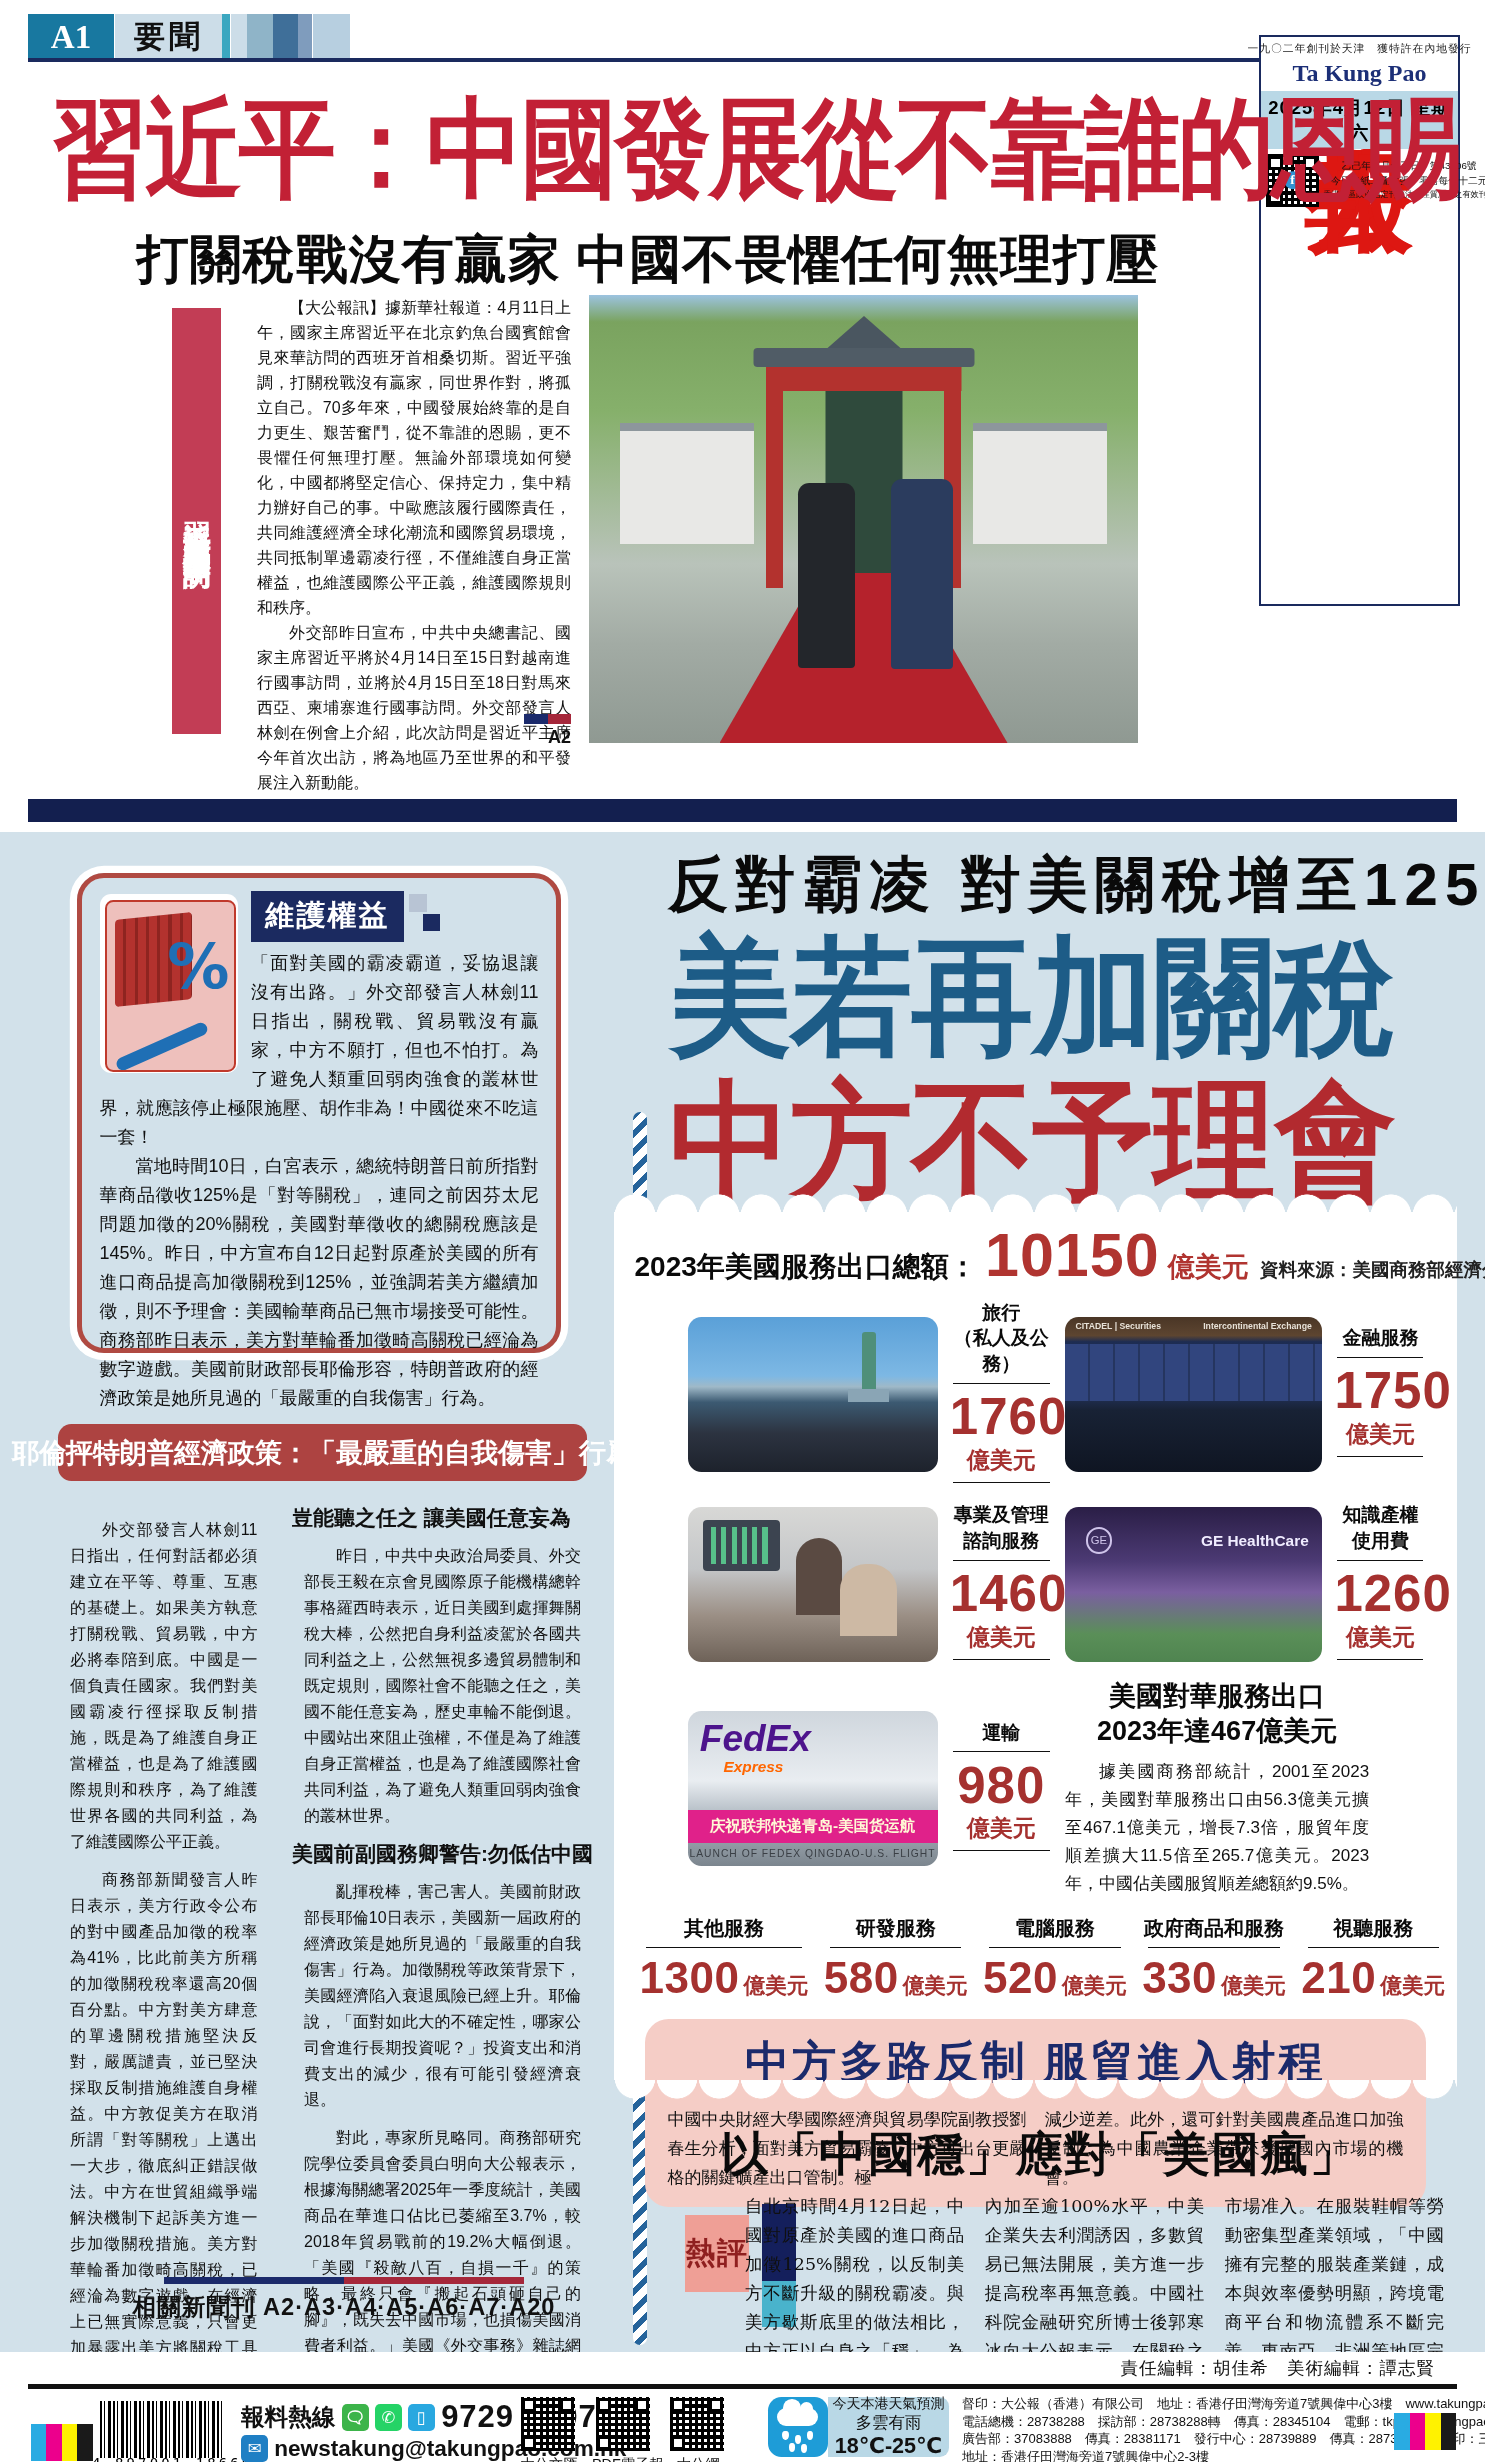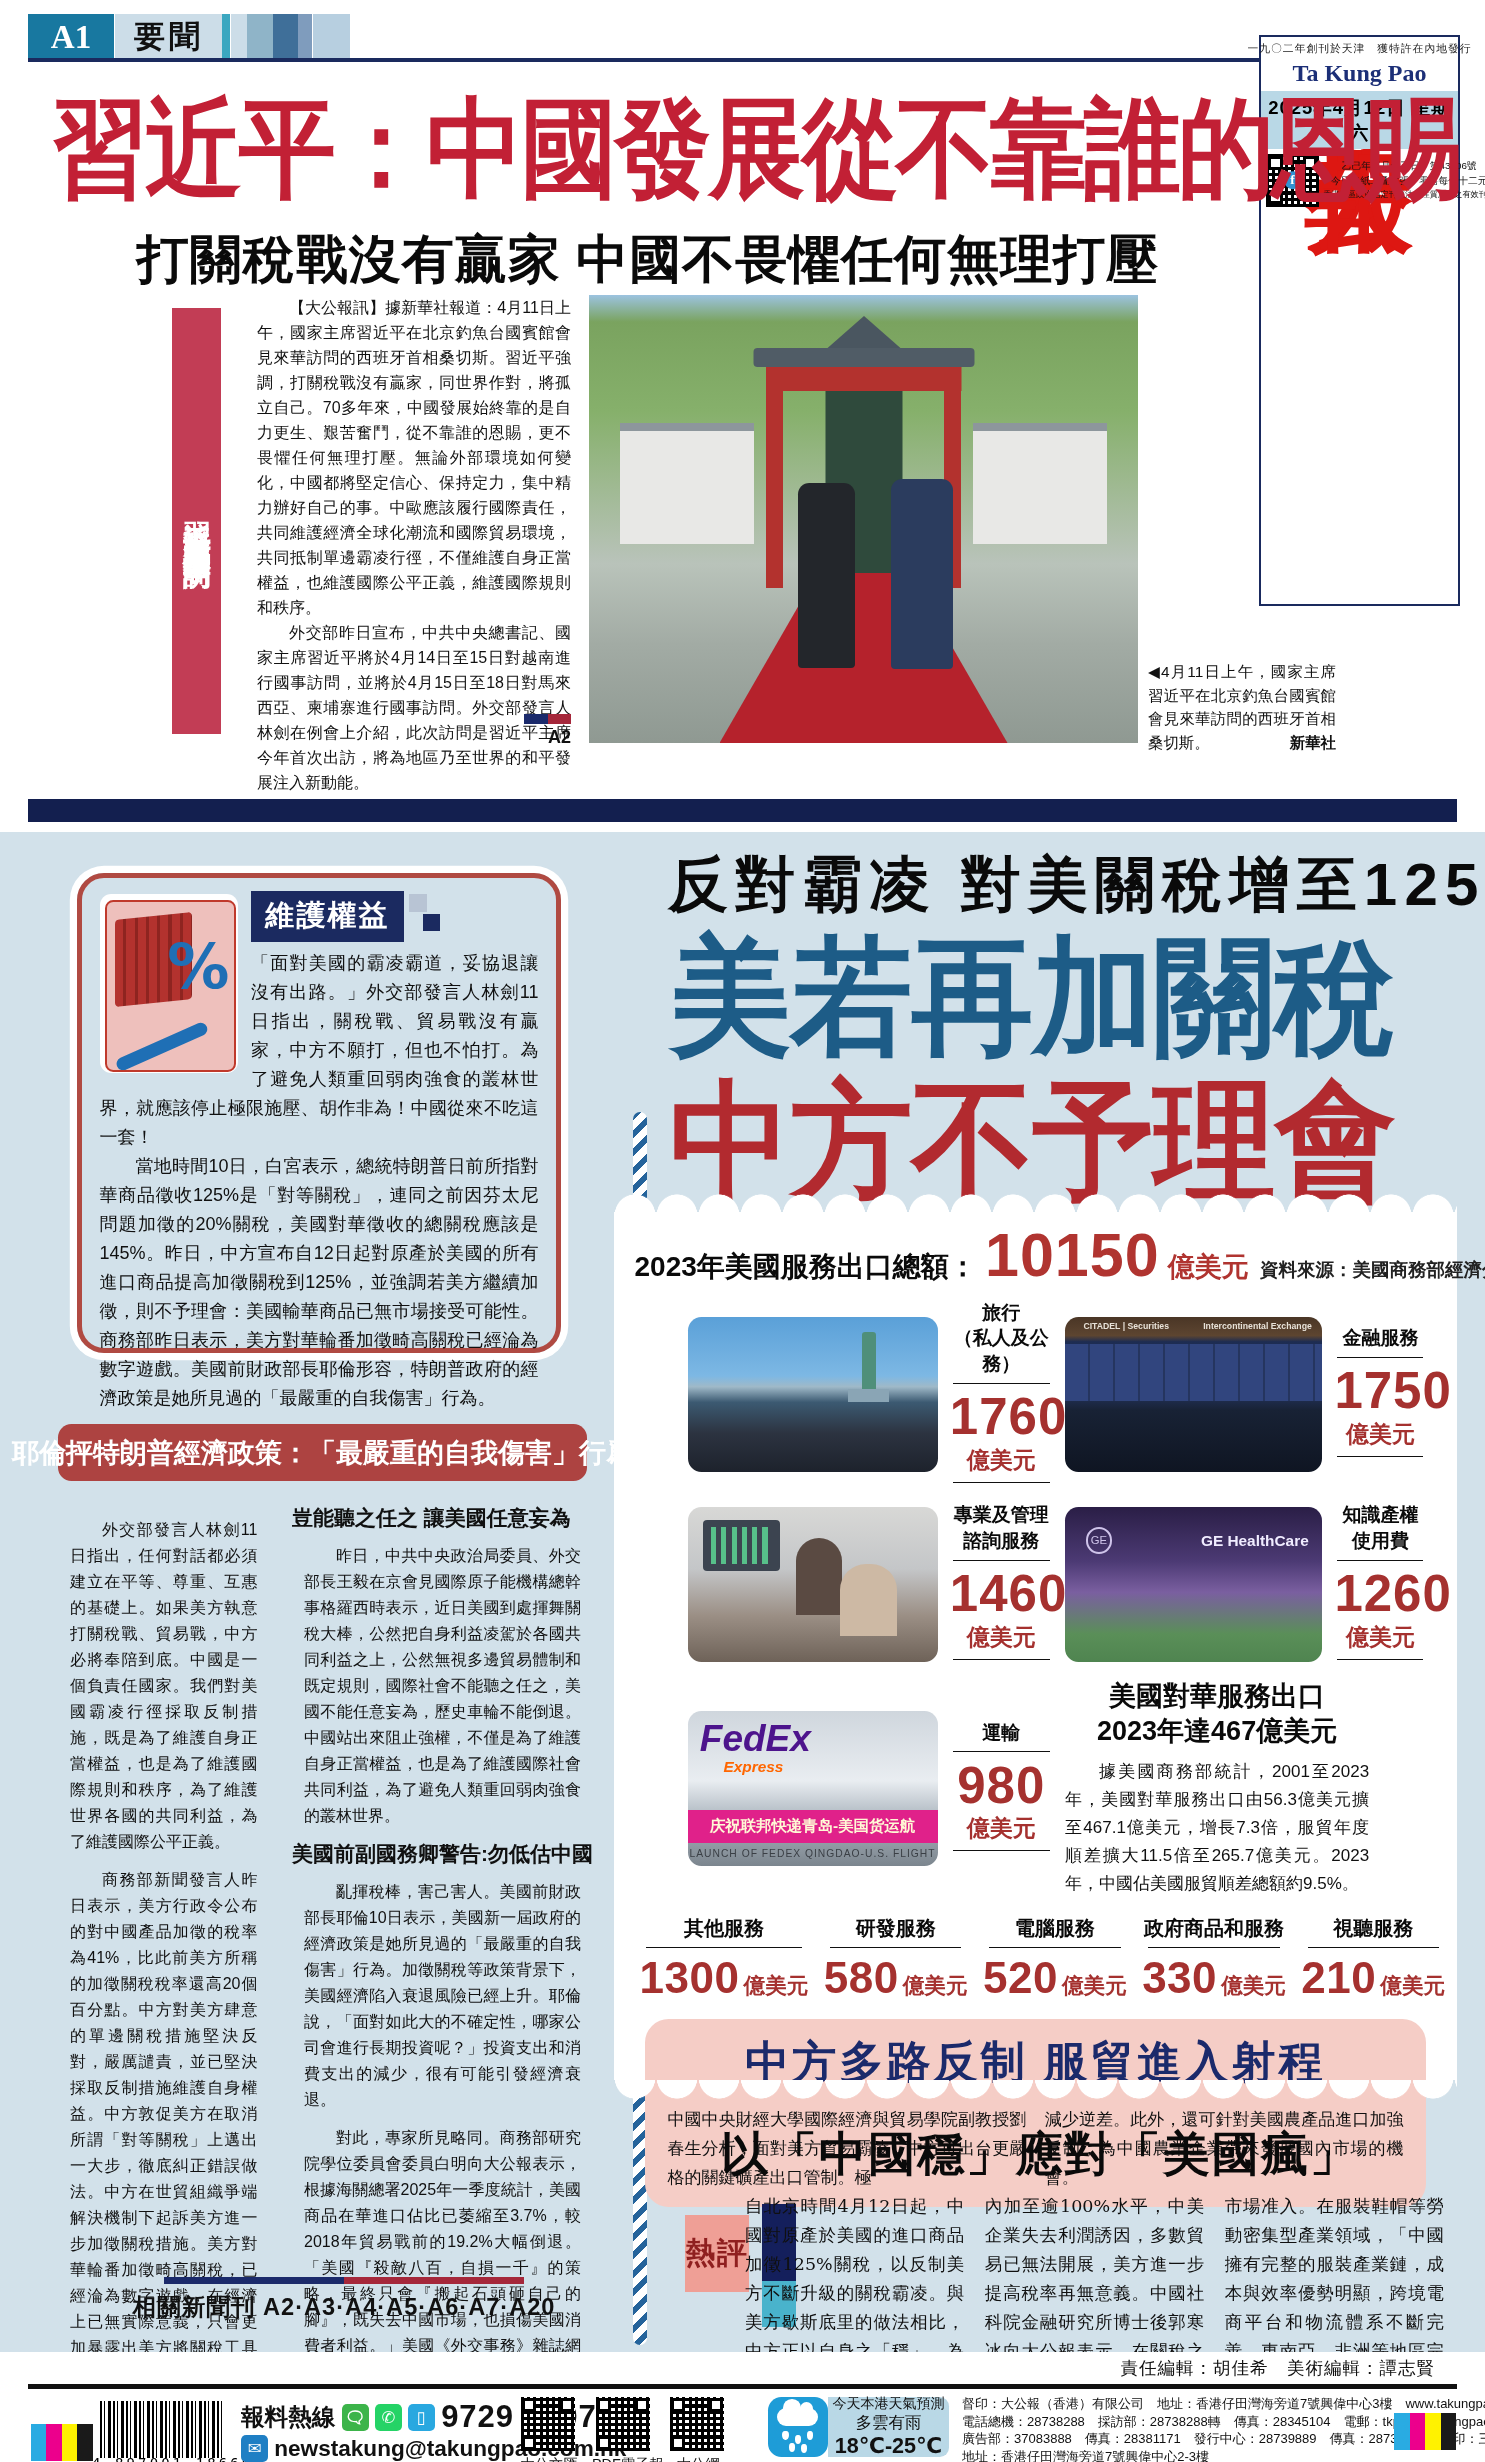--- a/index.html
+++ b/index.html
@@ -259,24 +259,20 @@
     <div class="gate-roof2"></div>
     <div class="gate-beam"></div>
     <div class="gate-pillar" style="left:calc(50% - 98px);"></div>
     <div class="gate-pillar" style="left:calc(50% + 80px);"></div>
     <div class="gate-door"></div>
     <div class="carpet"></div>
     <div class="figure" style="left:38%;top:42%;width:57px;height:185px;background:#23262b;"></div>
     <div class="figure" style="left:55%;top:41%;width:62px;height:190px;background:#2b3c5e;"></div>
   </div>
 
-  <div class="abs caption">
-    <span>◀4月11日上午，國家主席習近平在北京釣魚台國賓館會見來華訪問的西班牙首相桑切斯。</span>
-    <span class="credit">新華社</span>
-  </div>
 
   <div class="abs navy-divider"></div>
 
   <div class="abs mid">
 
     <div class="abs rights-box">
       <div class="rb-icon">
         <div class="rb-icon-inner">
           <div class="rb-container"></div>
           <div class="rb-pct">%</div>
@@ -348,21 +344,21 @@
         <div class="stat-lab">
           <div class="name" style="white-space:pre-line;">旅行
 （私人及公務）</div>
             <hr>
           <div class="val">1760</div>
           <div class="unit">億美元</div>
             <hr>
         </div>
         <div class="ph" style="width:257px;
              background:linear-gradient(180deg,#4a3626 0%,#5d4530 12%,#1d2c52 16%,#27396b 45%,#182235 60%,#0f1522 100%);">
-          <div class="sign" style="left:10.3px;top:4.1px;font-size:8.7px;color:#e8e2d8;margin-left:8px;">CITADEL | Securities</div>
+          <div class="sign" style="left:10.3px;top:4.1px;font-size:8.7px;color:#e8e2d8;">CITADEL | Securities</div>
           <div class="sign" style="right:10.3px;top:4.1px;font-size:8.7px;color:#e8e2d8;">Intercontinental Exchange</div>
           <div style="position:absolute;left:0;top:27px;width:100%;height:57px;background:
             repeating-linear-gradient(90deg,#31457e 0 22.6px,#25355f 22.6px 25px),
             repeating-linear-gradient(0deg,rgba(255,255,255,.18) 0 1.5px,transparent 1.5px 5.1px);"></div>
         </div>
         <div class="stat-lab" style="width:92px;">
           <div class="name">金融服務</div>
             <hr>
           <div class="val">1750</div>
           <div class="unit">億美元</div>

